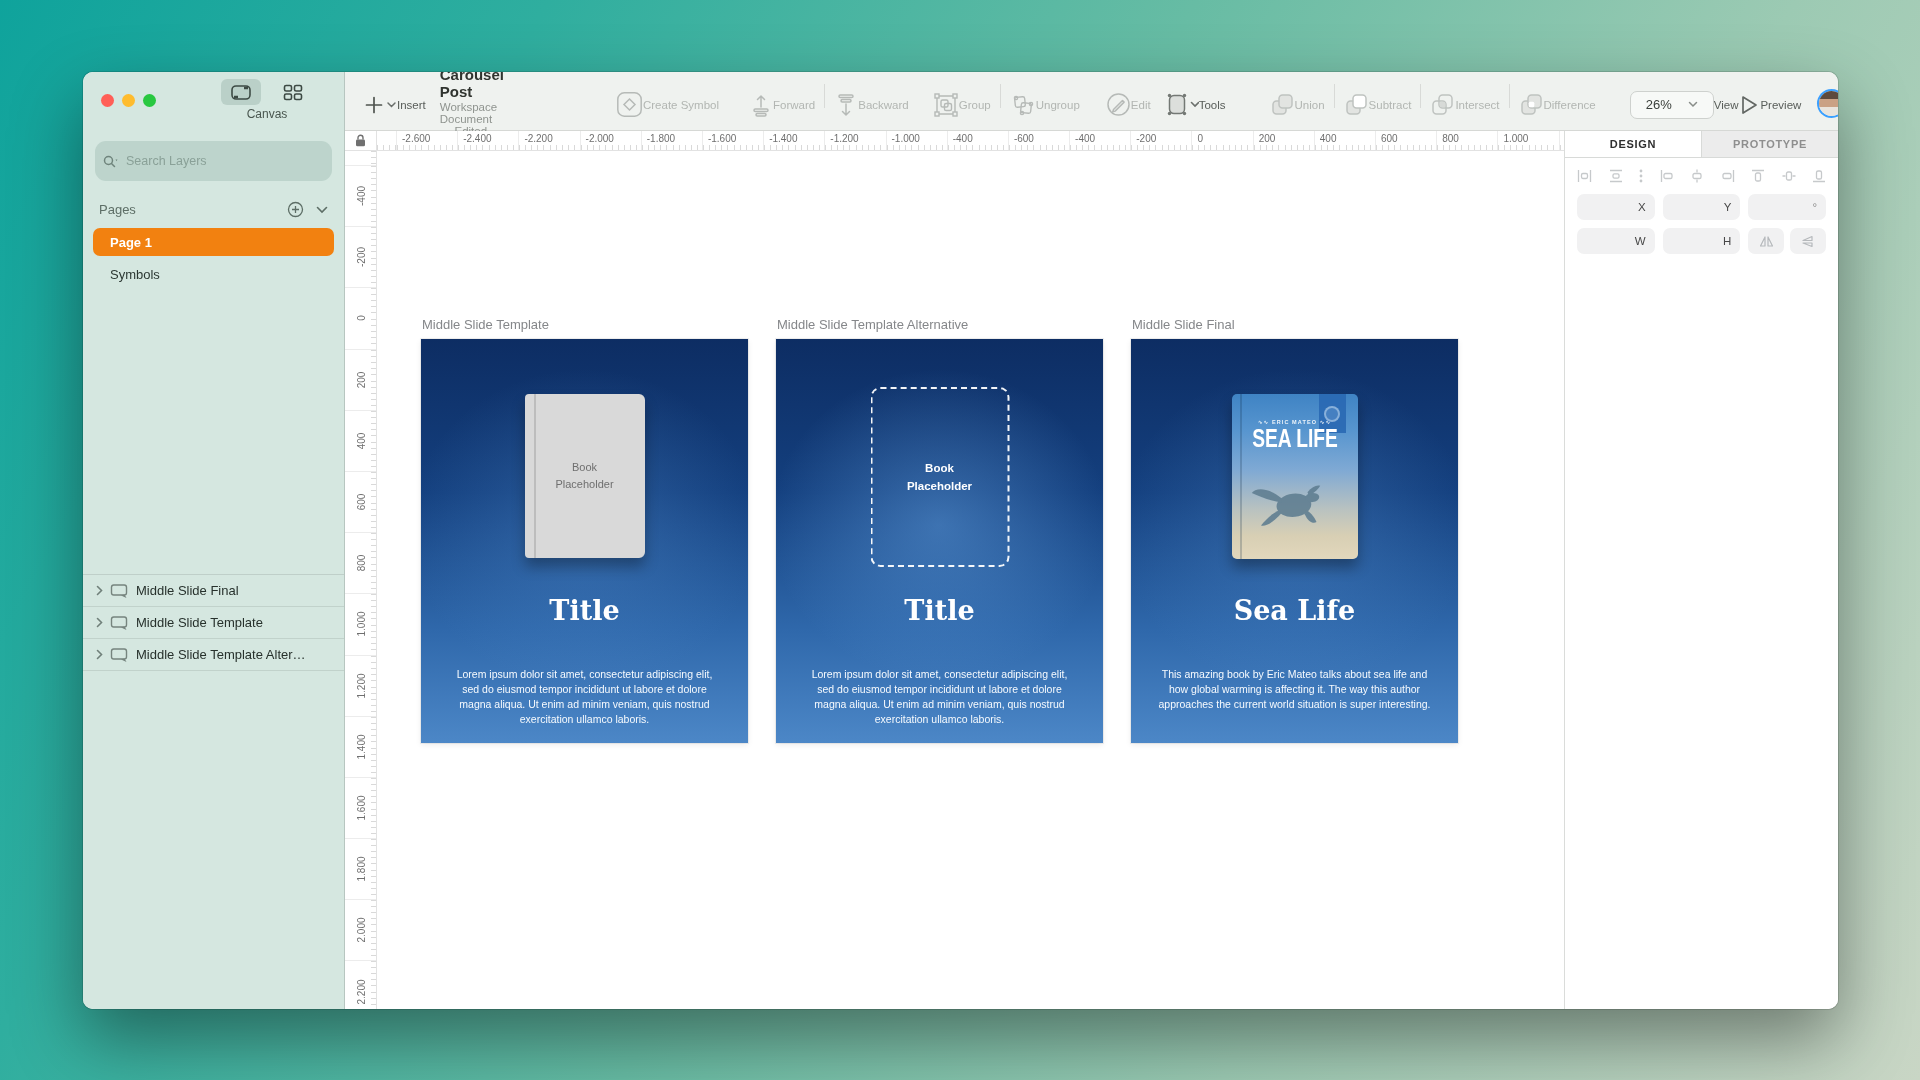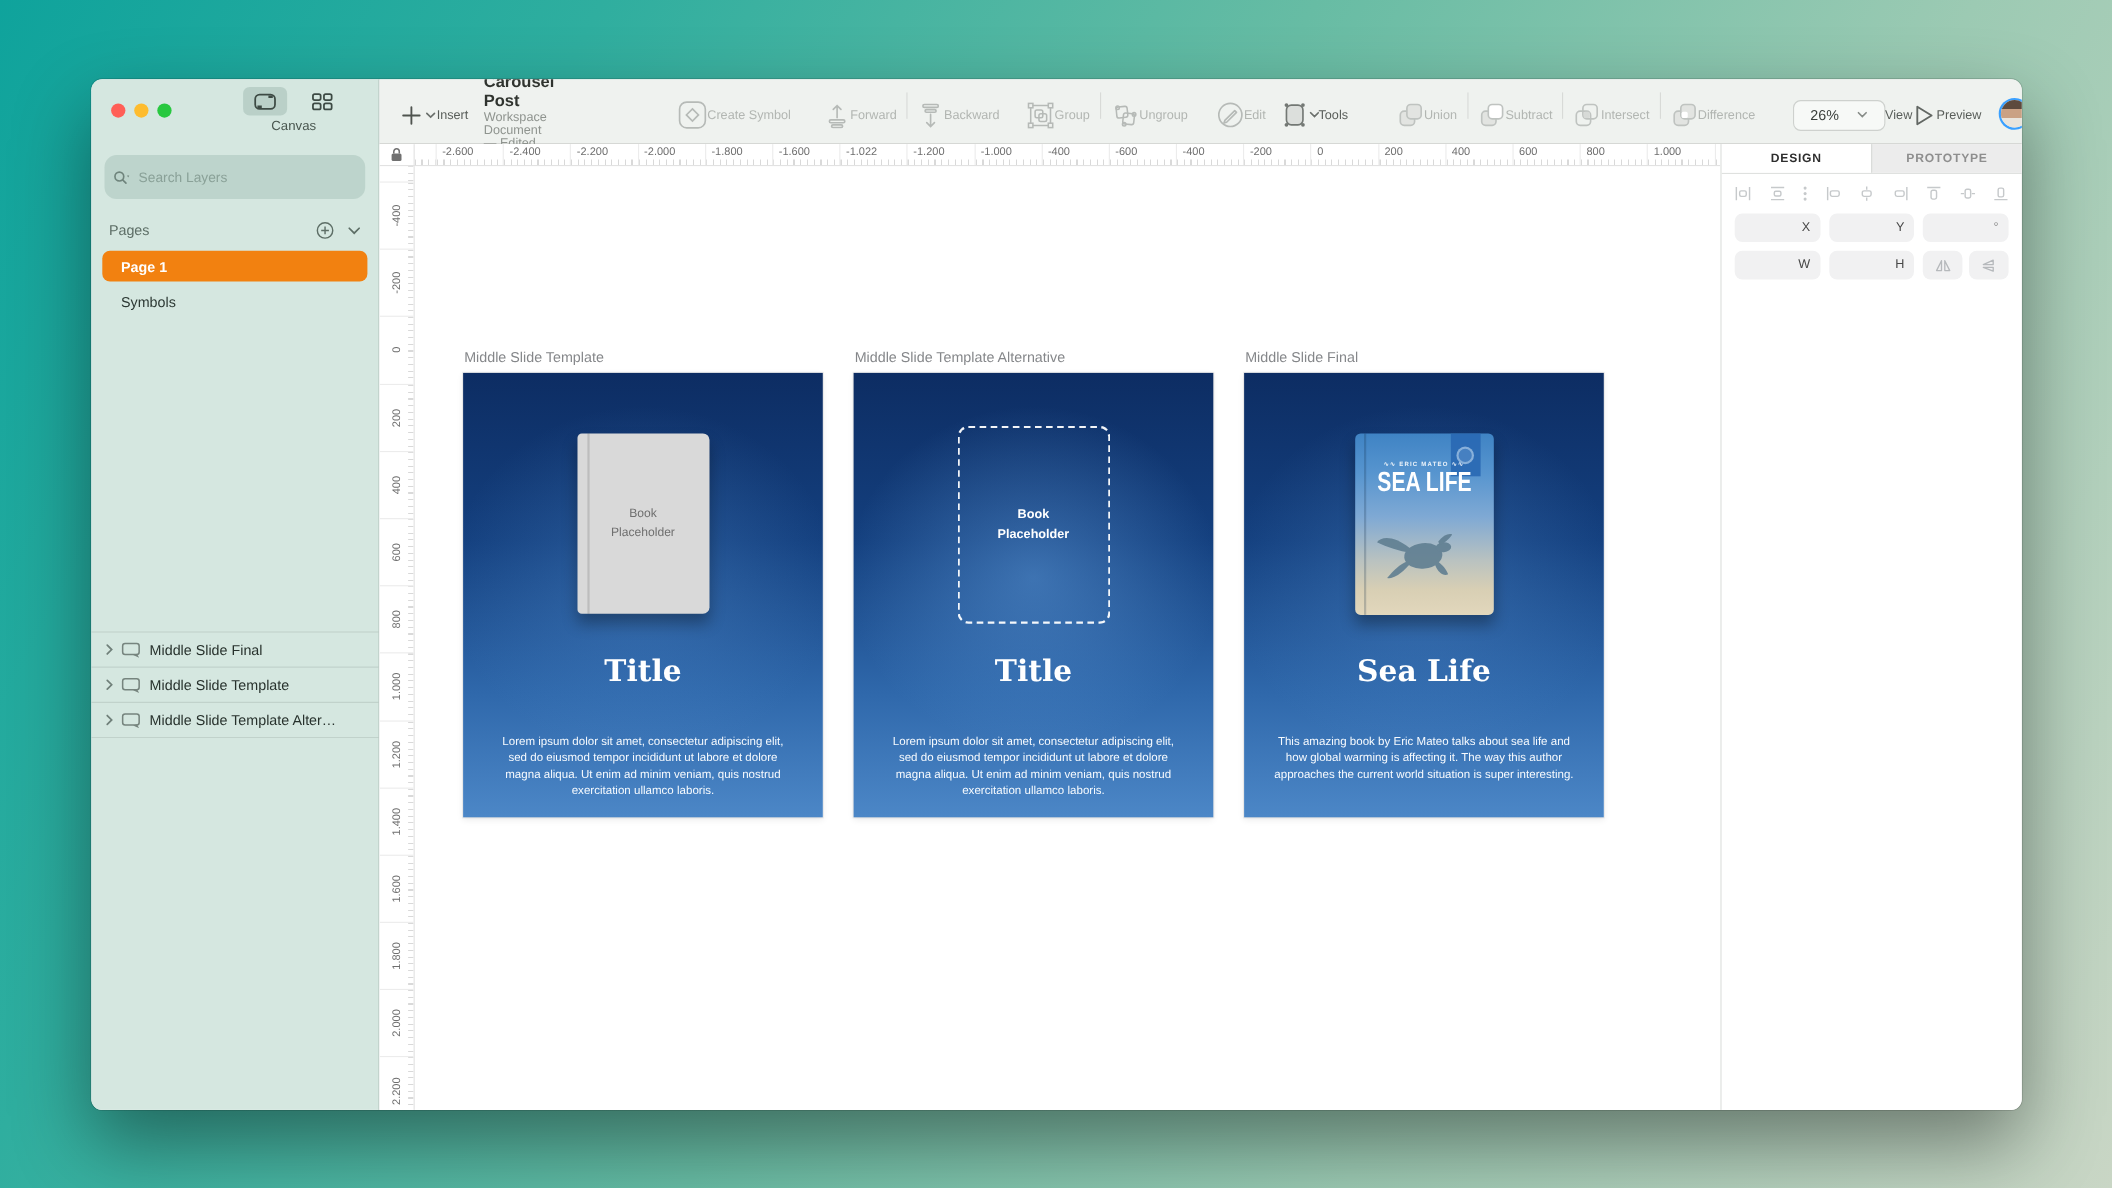--- a/index.html
+++ b/index.html
@@ -448,21 +448,21 @@
           </div>
           <div class="rt-stub"></div>
           <div class="rt-cells">
 
           <div class="rt-cell">-2.600</div>
               <div class="rt-cell">-2.400</div>
               <div class="rt-cell">-2.200</div>
               <div class="rt-cell">-2.000</div>
               <div class="rt-cell">-1.800</div>
               <div class="rt-cell">-1.600</div>
-              <div class="rt-cell">-1.022</div>
+              <div class="rt-cell">-1.400</div>
               <div class="rt-cell">-1.200</div>
               <div class="rt-cell">-1.000</div>
               <div class="rt-cell">-400</div>
               <div class="rt-cell">-600</div>
               <div class="rt-cell">-400</div>
               <div class="rt-cell">-200</div>
               <div class="rt-cell">0</div>
               <div class="rt-cell">200</div>
               <div class="rt-cell">400</div>
               <div class="rt-cell">600</div>

